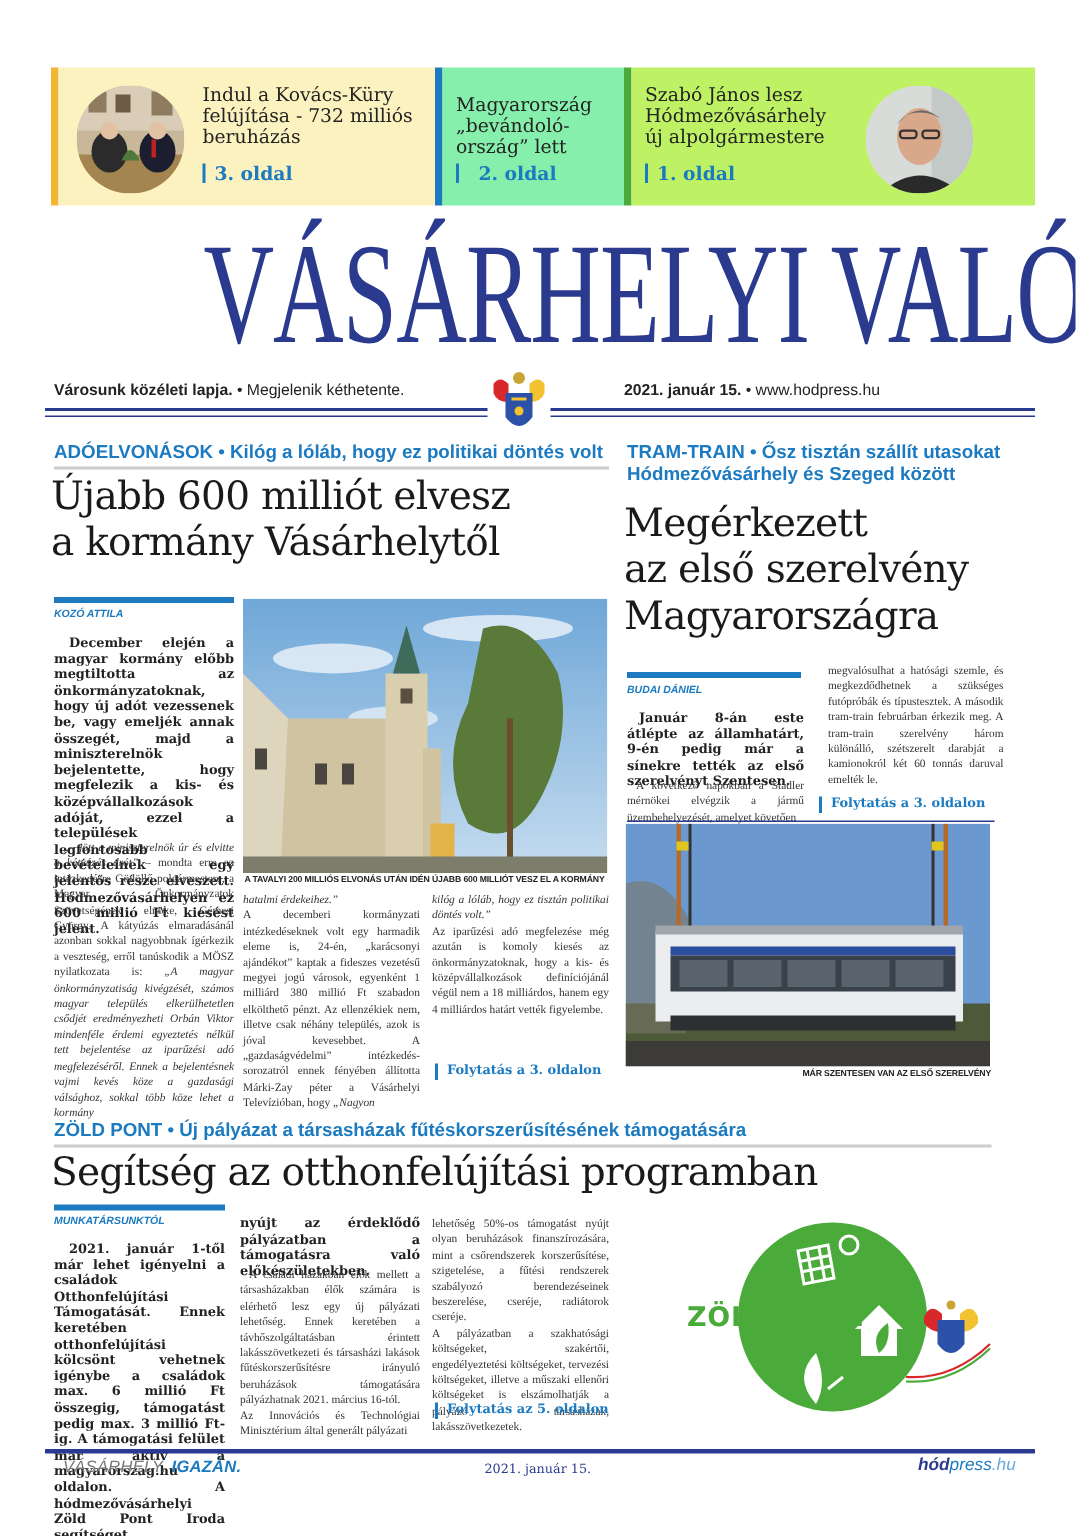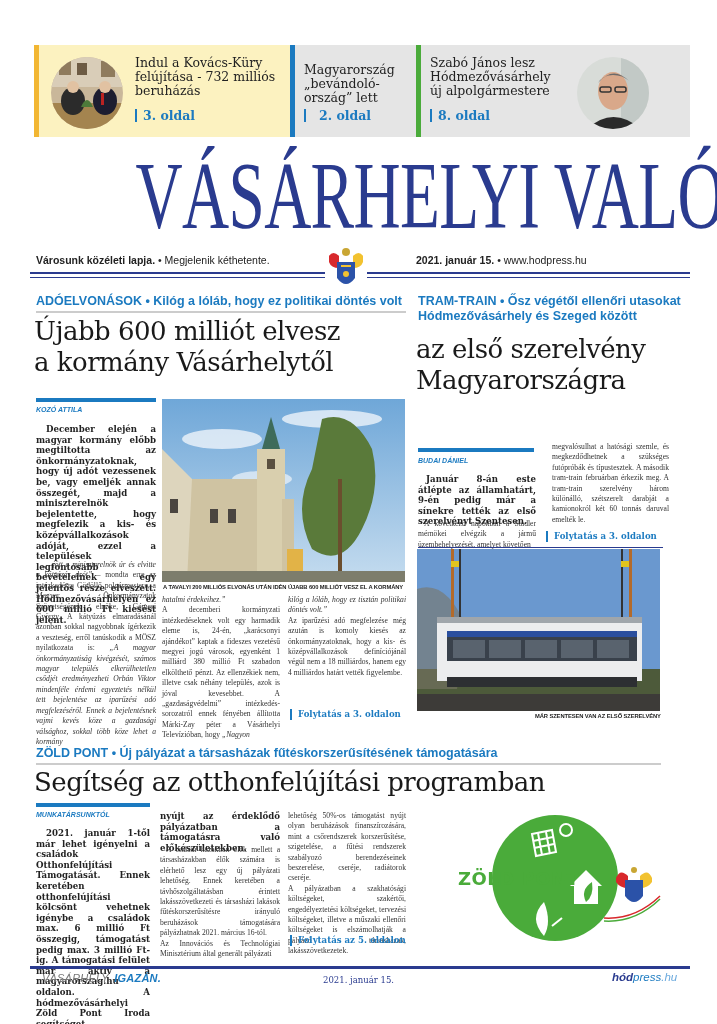--- a/index.html
+++ b/index.html
@@ -68,39 +68,39 @@
       <div>Indul a Kovács-Küry</div>
       <div>felújítása - 732 milliós</div>
       <div>beruházás</div>
     </div>
     <div class="t-page" style="left:96px;top:64px;text-align:center;">3. oldal</div>
   </div>
 </div>
 
 <div class="teaser" style="left:290px;width:126px;">
   <div class="bar" style="background:#1b7ac0"></div>
-  <div class="body" style="background:#e5e5e5">
+  <div class="body" style="background:#86efac">
     <div class="t-title" style="left:9px;top:18px;">
       <div>Magyarország</div>
       <div>„bevándoló-</div>
       <div>ország” lett</div>
     </div>
     <div class="t-page" style="left:9px;top:64px;padding-left:13px;">2. oldal</div>
   </div>
 </div>
 
 <div class="teaser" style="left:416px;width:274px;">
   <div class="bar" style="background:#4aab3a"></div>
-  <div class="body" style="background:#e5e5e5">
+  <div class="body" style="background:#bef264">
     <div class="t-title" style="left:9px;top:11px;">
       <div>Szabó János lesz</div>
       <div>Hódmezővásárhely</div>
       <div>új alpolgármestere</div>
     </div>
-    <div class="t-page" style="left:9px;top:64px;">8. oldal</div>
+    <div class="t-page" style="left:9px;top:64px;">1. oldal</div>
     <div class="avatar" style="left:156px;top:12px;width:72px;height:72px;">
       <svg width="72" height="72" viewBox="0 0 72 72">
         <rect width="72" height="72" fill="#d8dcd8"></rect>
         <rect x="44" y="0" width="28" height="72" fill="#c2c9c6"></rect>
         <path d="M10 72 Q36 48 64 72 Z" fill="#2a2a2a"></path>
         <ellipse cx="36" cy="34" rx="15" ry="19" fill="#d9a88a"></ellipse>
         <path d="M21 26 Q36 8 52 24 Q46 18 36 18 Q26 18 21 26 Z" fill="#6b6b6b"></path>
         <rect x="23" y="30" width="11" height="5" rx="2" fill="none" stroke="#333" stroke-width="1.5"></rect>
         <rect x="38" y="30" width="11" height="5" rx="2" fill="none" stroke="#333" stroke-width="1.5"></rect>
       </svg>
@@ -173,24 +173,25 @@
 </div>
 <div class="caption" style="left:163px;top:584px;">A tavalyi 200 milliós elvonás után idén újabb 600 milliót vesz el a kormány</div>
 
 <div class="copy" style="left:162px;top:595px;width:118px;"><i>hatalmi érdekeihez.”</i><br><span>A decemberi kormányzati intézkedéseknek volt egy harmadik eleme is, 24-én, „karácsonyi ajándékot” kaptak a fideszes vezetésű megyei jogú városok, egyenként 1 milliárd 380 millió Ft szabadon elkölthető pénzt. Az ellenzékiek nem, illetve csak néhány település, azok is jóval kevesebbet. A „gazdaságvédelmi” intézkedés-sorozatról ennek fényében állította Márki-Zay péter a Vásárhelyi Televízióban, hogy </span><i>„Nagyon</i></div>
 
 <div class="copy" style="left:288px;top:595px;width:118px;"><i>kilóg a lóláb, hogy ez tisztán politikai döntés volt.”</i><br><span>Az iparűzési adó megfelezése még azután is komoly kiesés az önkormányzatoknak, hogy a kis- és középvállalkozások definíciójánál végül nem a 18 milliárdos, hanem egy 4 milliárdos határt vették figyelembe.</span></div>
 
 <div class="cont" style="left:290px;top:709px;">Folytatás a 3. oldalon</div>
 
 <div class="kicker" style="left:418px;top:294px;">
-  <div>TRAM-TRAIN • Ősz végétől ellenőri utasokat</div>
+  <div>TRAM-TRAIN • Ősz tisztán szállít utasokat</div>
   <div>Hódmezővásárhely és Szeged között</div>
 </div>
 <div class="headline" style="left:416px;top:334px;">
+  <div>Megérkezett</div>
   <div>az első szerelvény</div>
   <div>Magyarországra</div>
 </div>
 
 <div class="byline-bar" style="left:418px;top:448px;width:116px;"></div>
 <div class="byline" style="left:418px;top:457px;">Budai Dániel</div>
 
 <div class="lead" style="left:418px;top:474px;width:118px;text-indent:8px;">Január 8-án este átlépte az államhatárt, 9-én pedig már a sínekre tették az első szerelvényt Szentesen.</div>
 <div class="copy" style="left:418px;top:519px;width:118px;text-indent:6px;">A következő napokban a Stadler mérnökei elvégzik a jármű üzembehelyezését, amelyet követően</div>
 

